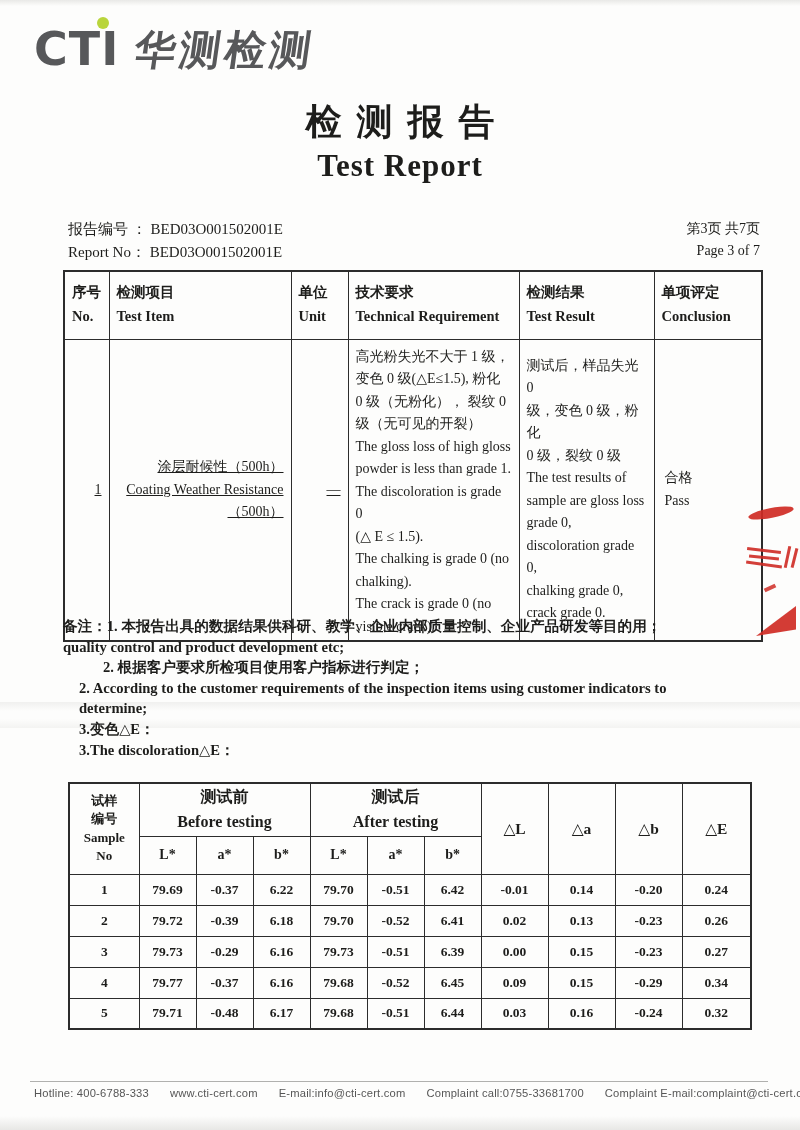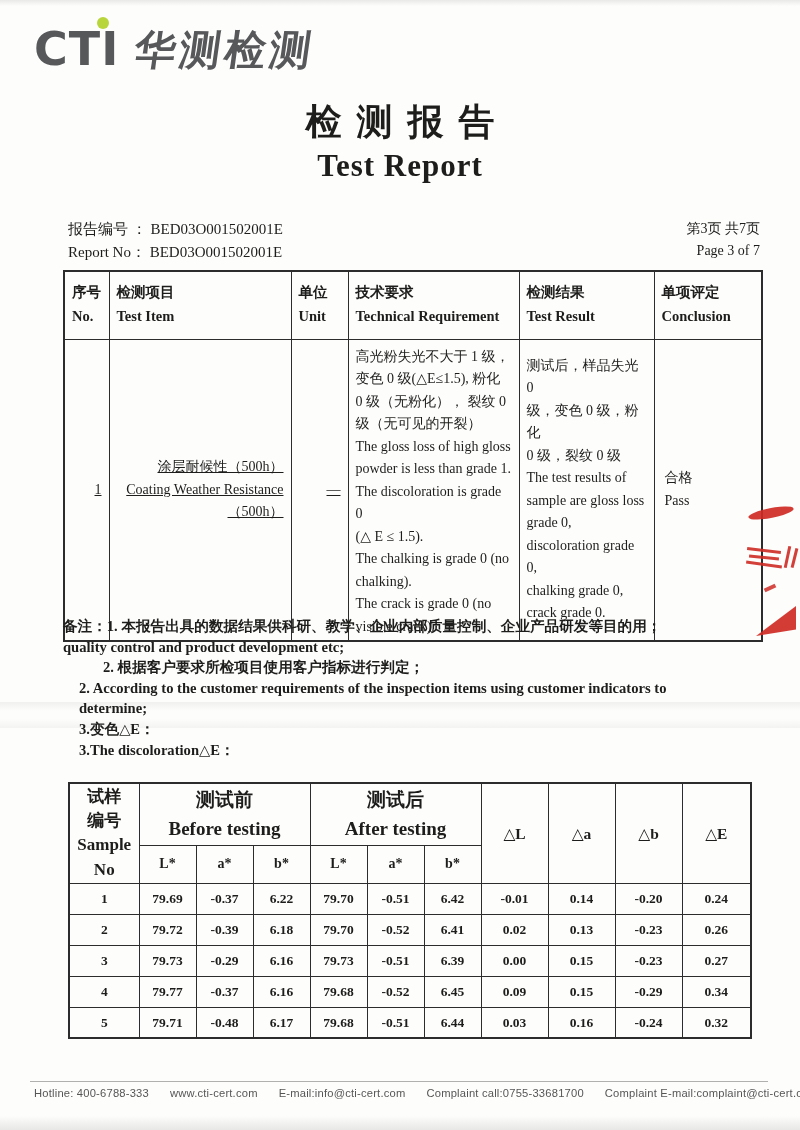--- a/index.html
+++ b/index.html
@@ -54,22 +54,22 @@
   .notes div{font-size:14.6px;font-weight:bold;line-height:20.6px;}
   .ind-a{padding-left:40px;}
   .ind-b{padding-left:16px;}
 
   
   .d-table{left:68px;top:782px;width:682px;border:2px solid #2c2c2c;}
   .d-table th,.d-table td{text-align:center;vertical-align:middle;font-weight:bold;}
   .d-table .hrow1{height:48px;}
   .d-table .hrow2{height:38px;}
   .d-table tbody tr{height:31px;}
-  .th-sample{font-size:17px;line-height:1.42;white-space:pre-line;}
-  .th-ba div{font-size:19px;line-height:1.55;}
+  .th-sample{font-size:13px;line-height:1.42;white-space:pre-line;}
+  .th-ba div{font-size:16px;line-height:1.55;}
   .th-delta{font-size:15.5px;}
   .th-lab{font-size:14px;}
   .d-table td{font-size:13.5px;}
 
   
   .stamp{position:absolute;right:0;top:498px;width:58px;height:152px;overflow:hidden;
     color:#cf2b24;pointer-events:none;}
   .st-arc{position:absolute;left:6px;top:10px;width:46px;height:10px;background:currentColor;
     border-radius:60% 100% 60% 100%;transform:rotate(-14deg);opacity:.92;}
   .st-strokes{position:absolute;left:4px;top:48px;width:50px;height:26px;opacity:.9;}

